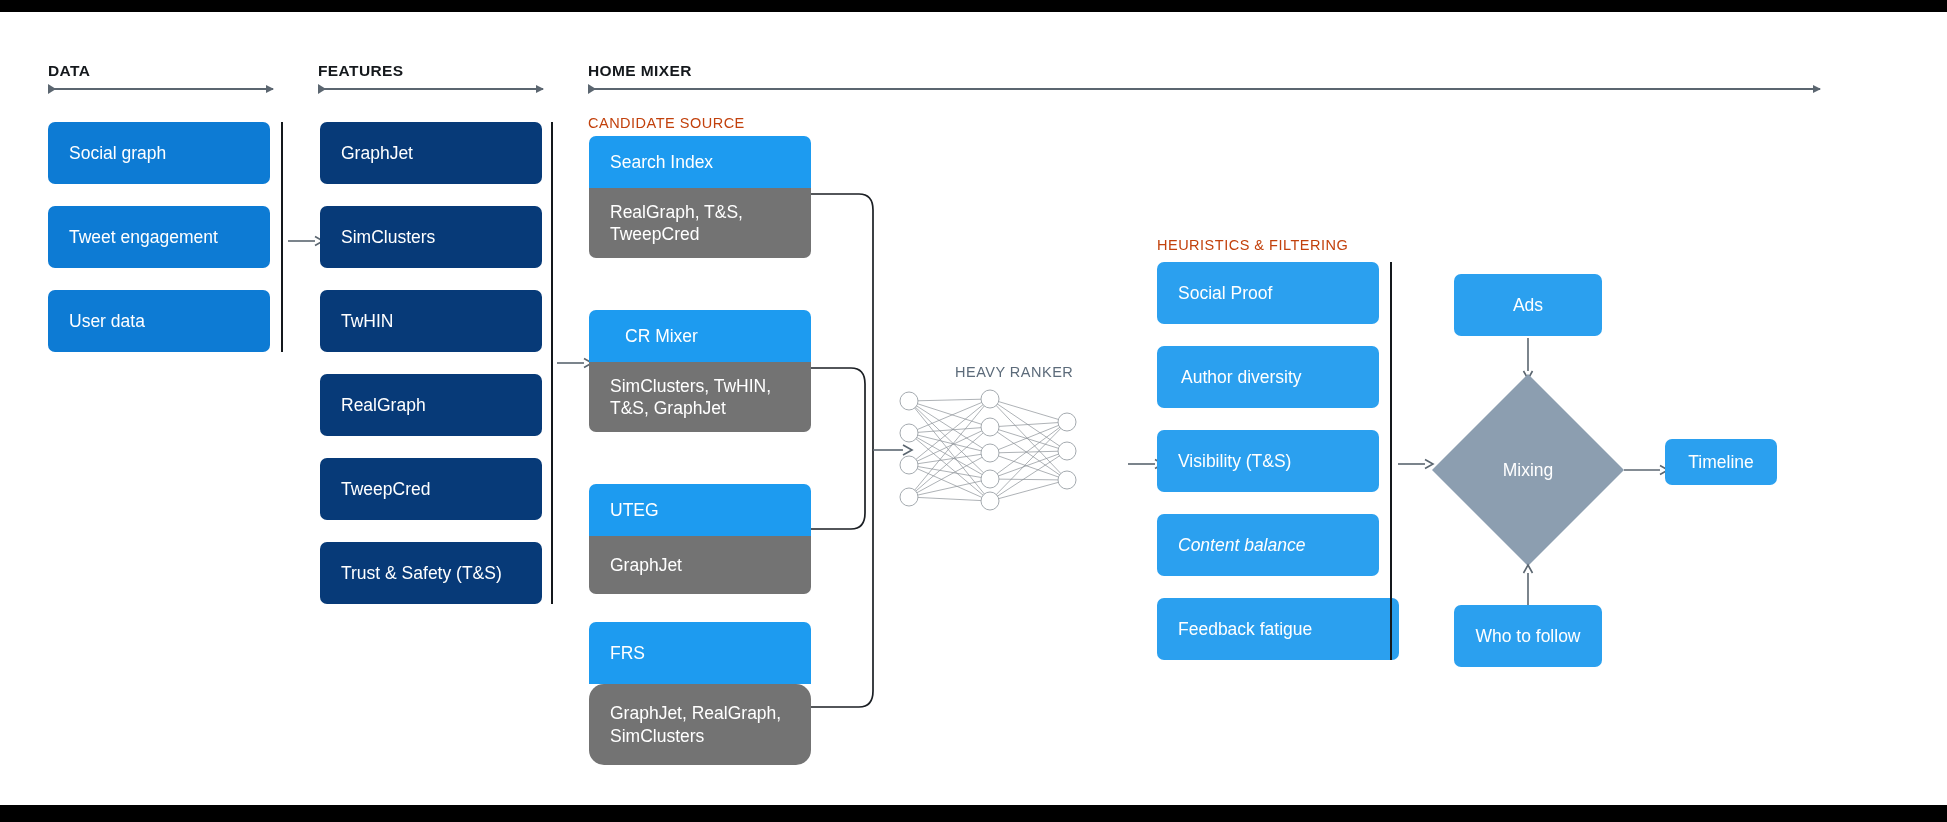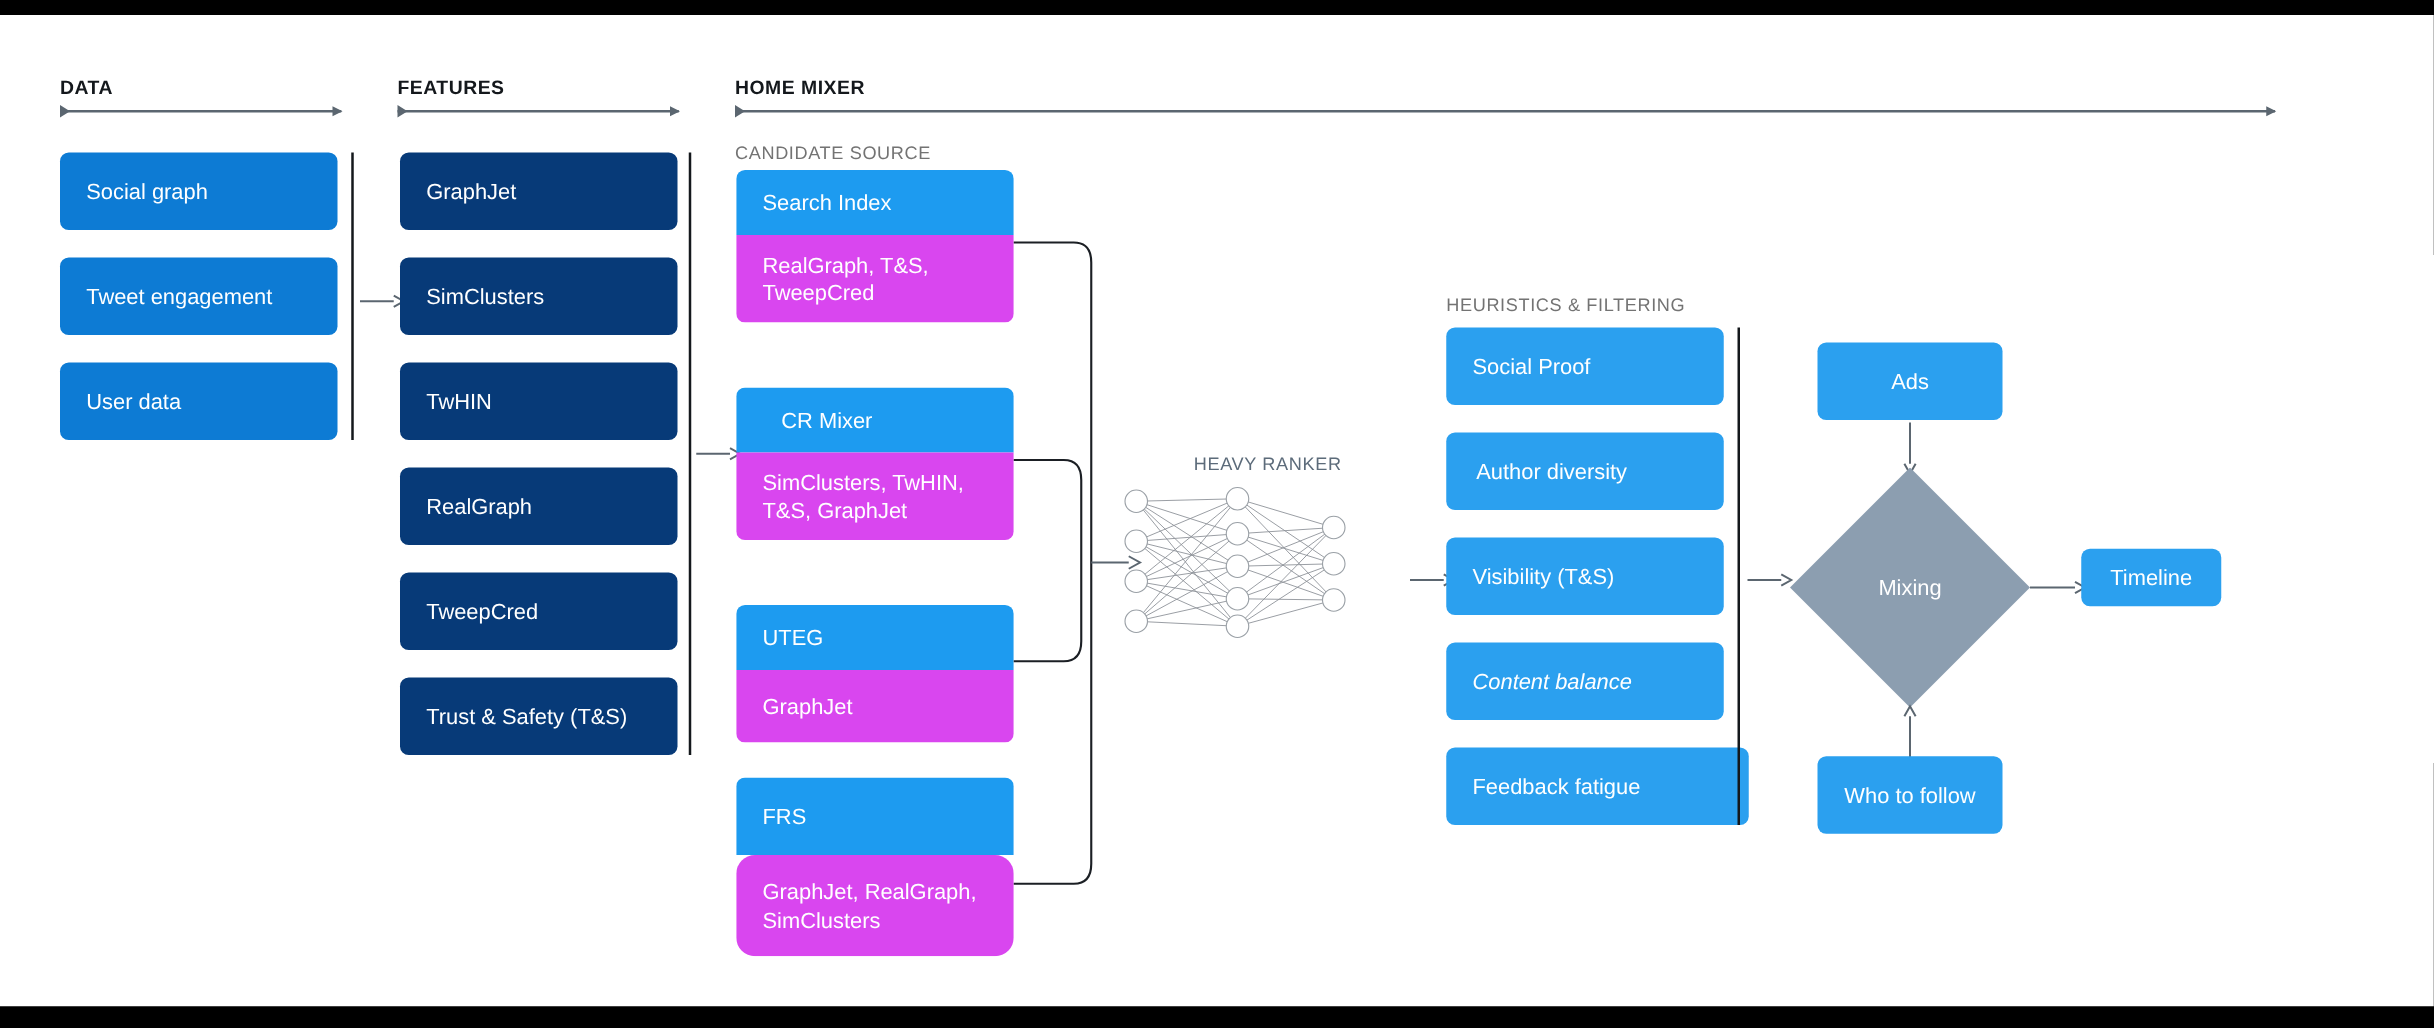--- a/index.html
+++ b/index.html
@@ -8,21 +8,21 @@
 
   .stage{position:absolute;left:0;top:0;width:1947px;height:822px;background:#000;}
   .canvas{position:absolute;left:0;top:12px;width:1947px;height:793px;background:#fff;}
 
   .bar-top{position:absolute;left:0;top:0;width:1947px;height:12px;background:#000;}
   .bar-bottom{position:absolute;left:0;top:805px;width:1947px;height:17px;background:#000;}
 
   
   .sec-head{position:absolute;font-size:15.5px;font-weight:bold;color:#14181c;
             letter-spacing:.4px;white-space:nowrap;}
-  .sub-head{position:absolute;font-size:14.5px;color:#737373;letter-spacing:.5px;
+  .sub-head{position:absolute;font-size:14.5px;color:#c2410c;letter-spacing:.5px;
             white-space:nowrap;}
 
   .axis{position:absolute;height:10px;}
   .axis .ln{position:absolute;left:0;top:4px;height:1.6px;background:#5b6670;width:100%;}
   .axis .hd{position:absolute;left:0;top:0;width:0;height:0;
             border-top:5px solid transparent;border-bottom:5px solid transparent;
             border-left:8px solid #5b6670;}
   .axis .tl{position:absolute;right:-1px;top:0;width:0;height:0;
             border-top:5px solid transparent;border-bottom:5px solid transparent;
             border-left:9px solid #5b6670;}
@@ -34,21 +34,21 @@
        box-sizing:border-box;padding:0 21px;color:#fff;font-size:17.5px;}
   .box.data{background:#0d7bd4;}
   .box.feat{background:#073a78;}
   .box.heur{background:#2ba0ef;}
   .box.plain{background:#2ba0ef;justify-content:center;padding:0 14px;}
 
   .csbox{position:absolute;border-radius:7px;overflow:hidden;
          display:flex;flex-direction:column;}
   .csbox .hd{background:#1d9bf0;color:#fff;font-size:17.5px;display:flex;
              align-items:center;padding:0 21px;box-sizing:border-box;}
-  .csbox .bd{background:#d946ef;color:#fff;font-size:17.5px;display:flex;
+  .csbox .bd{background:#737373;color:#fff;font-size:17.5px;display:flex;
              align-items:center;padding:0 21px;box-sizing:border-box;
              line-height:1.28;flex:1;}
 
   .divider{position:absolute;width:1.7px;background:#14181c;}
 
   .diamond{position:absolute;background:#8c9eb0;
            display:flex;align-items:center;justify-content:center;}
   .diamond .lbl{position:absolute;color:#fff;font-size:17.5px;white-space:nowrap;}
 
   .nnlabel{position:absolute;font-size:14.5px;color:#5c6b7a;letter-spacing:.5px;

